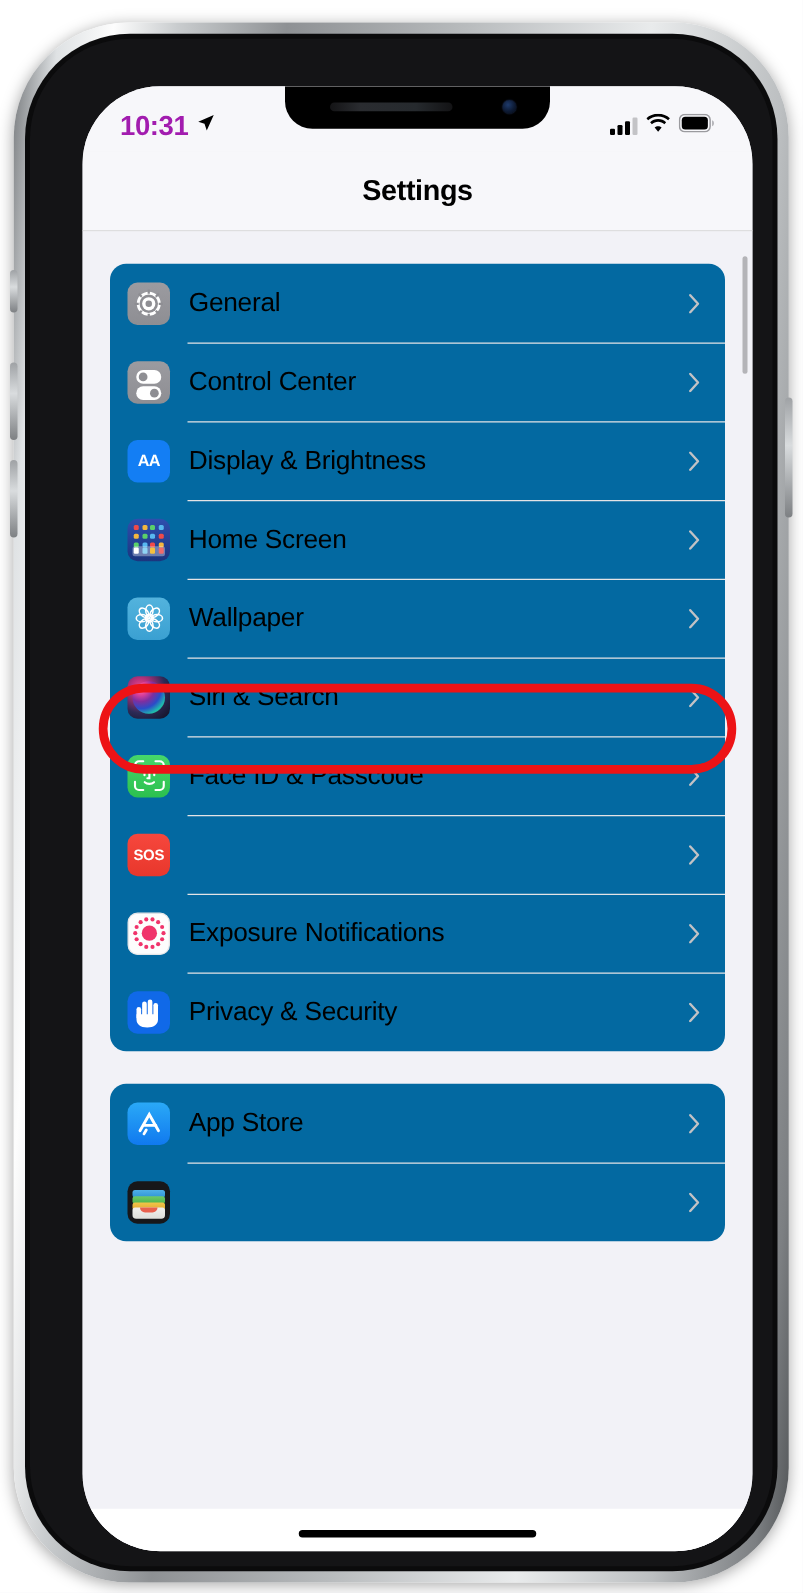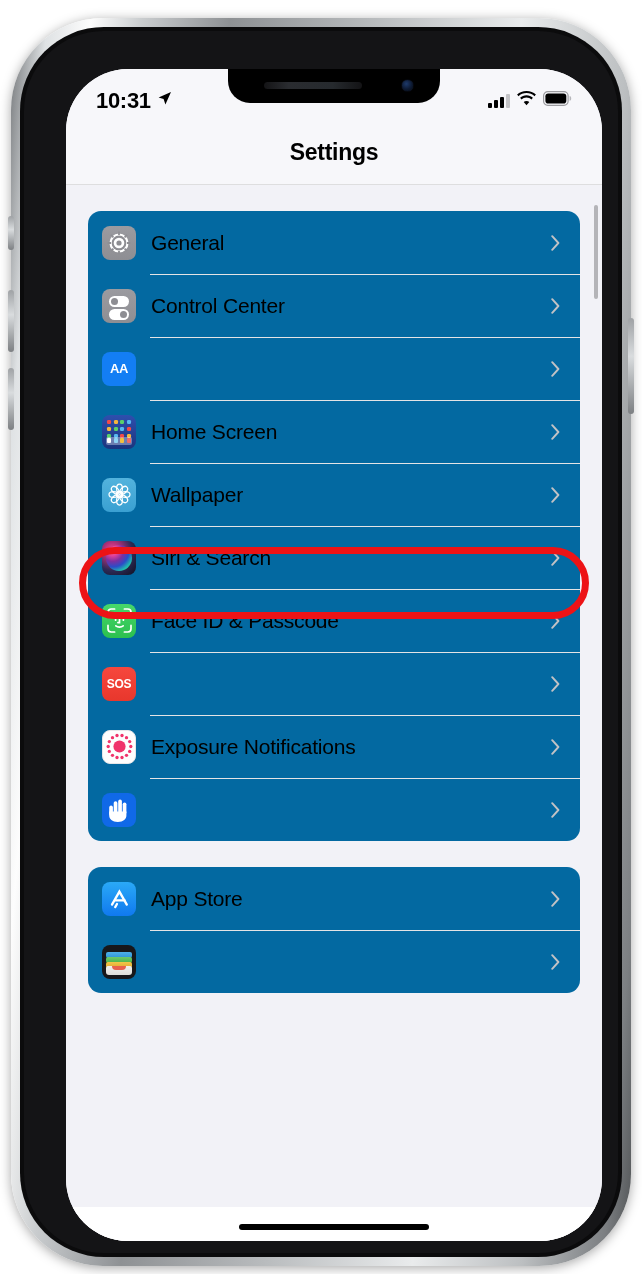--- a/index.html
+++ b/index.html
@@ -68,21 +68,21 @@
 
   
   #status-bar {
     position:absolute; top:0; left:0; right:0; height:52px;
     z-index:30;
     display:flex; align-items:center; justify-content:space-between;
     padding:11px 30px 0 30px;
     background:#f7f7fa;
   }
   #status-left { display:flex; align-items:center; gap:5px; }
-  #clock { font-size:22px; font-weight:bold; color:#000000; letter-spacing:-.3px; }
+  #clock { font-size:22px; font-weight:bold; color:#a21caf; letter-spacing:-.3px; }
   #location-arrow { display:block; }
   #status-right { display:flex; align-items:center; gap:7px; }
   .bar { width:4px; background:#000; border-radius:1px; display:inline-block; }
   #signal { display:flex; align-items:flex-end; gap:2px; height:15px; }
 
   
   #nav-bar {
     position:absolute; top:52px; left:0; right:0; height:64px;
     background:#f7f7fa;
     display:flex; align-items:center; justify-content:center;
@@ -296,20 +296,21 @@
                   <div class="chevron">
                     <svg viewBox="0 0 9 16">
                       <path d="M1.2 1.2 L7.4 8 L1.2 14.8" fill="none" stroke="#c2c2c5" stroke-width="1.9" stroke-linecap="round" stroke-linejoin="round"></path>
                     </svg>
                   </div>
                 </div>
                 <div class="row">
                   <div class="row-icon ic-display">
                     <span>AA</span>
                   </div>
+                  <div class="row-label">Display &amp; Brightness</div>
                   <div class="chevron">
                     <svg viewBox="0 0 9 16">
                       <path d="M1.2 1.2 L7.4 8 L1.2 14.8" fill="none" stroke="#c2c2c5" stroke-width="1.9" stroke-linecap="round" stroke-linejoin="round"></path>
                     </svg>
                   </div>
                 </div>
                 <div class="row">
                   <div class="row-icon ic-home">
                     <div style="position:absolute;left:5px;top:5px;right:5px;display:flex;flex-direction:column;gap:2.6px;">
                       <div style="display:flex;gap:2.6px;">
@@ -442,20 +443,21 @@
                     <svg width="24" height="26" viewBox="0 0 24 26">
                       <g fill="#fff">
                         <rect x="2.2" y="8.6" width="3.7" height="10" rx="1.85"></rect>
                         <rect x="6.7" y="4.2" width="3.7" height="13" rx="1.85"></rect>
                         <rect x="11.2" y="2.6" width="3.7" height="14.6" rx="1.85"></rect>
                         <rect x="15.7" y="5.4" width="3.7" height="12" rx="1.85"></rect>
                         <path d="M2.2 14.4h17.2v4.2c0 3.6-3 6.4-8.6 6.4s-8.6-2.8-8.6-6.4v-4.2z"></path>
                       </g>
                     </svg>
                   </div>
+                  <div class="row-label">Privacy &amp; Security</div>
                   <div class="chevron">
                     <svg viewBox="0 0 9 16">
                       <path d="M1.2 1.2 L7.4 8 L1.2 14.8" fill="none" stroke="#c2c2c5" stroke-width="1.9" stroke-linecap="round" stroke-linejoin="round"></path>
                     </svg>
                   </div>
                 </div>
               </div>
               <div class="group">
                 <div class="row">
                   <div class="row-icon ic-appstore">

